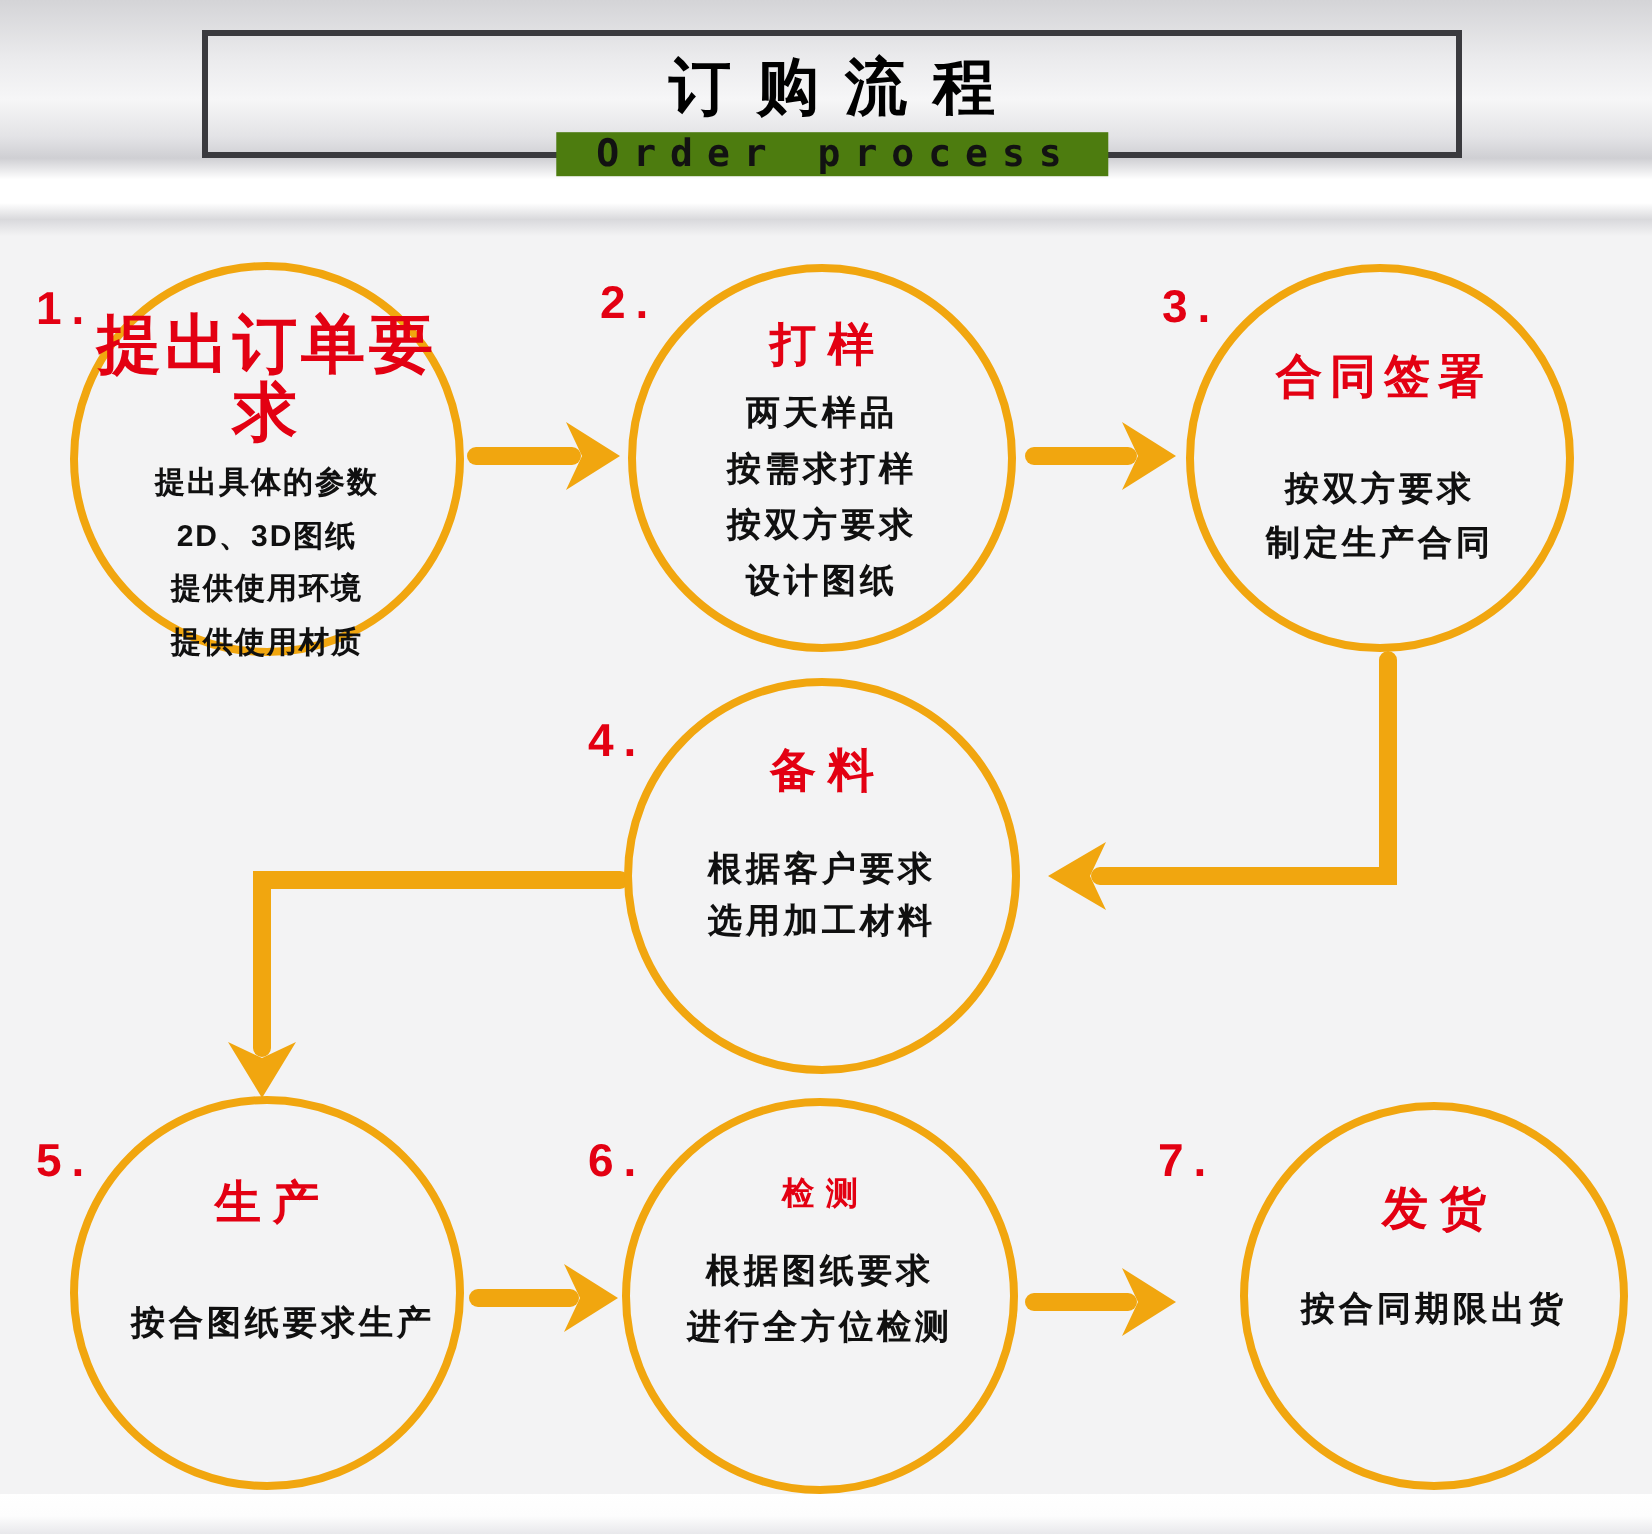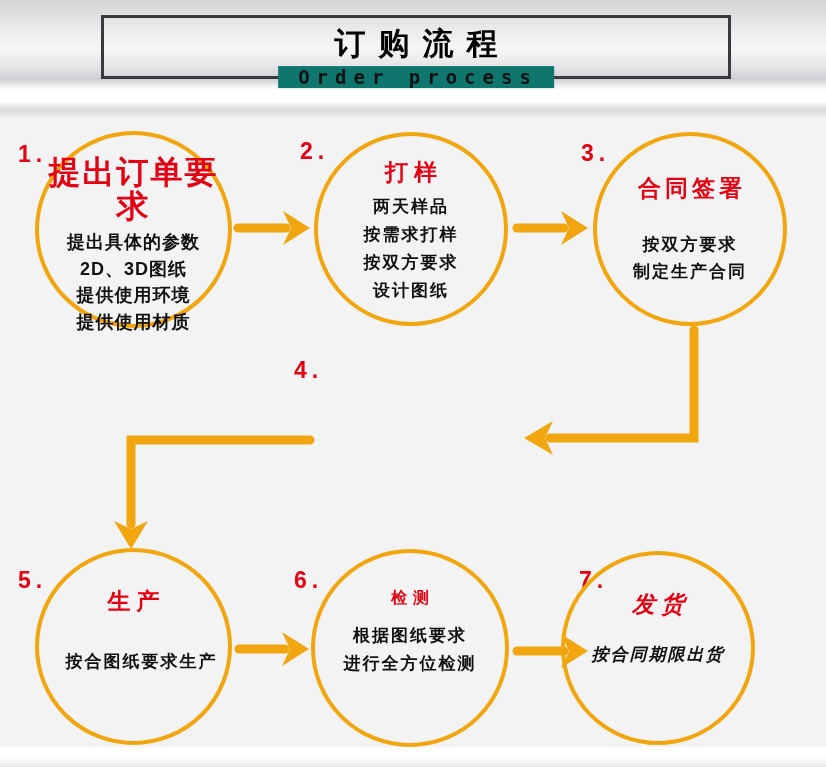--- a/index.html
+++ b/index.html
@@ -25,36 +25,36 @@
     border:3px solid #3a3a3e; box-sizing:border-box;
   }
   .title-cn {
     text-align:center; margin-top:5px;
     font-size:31px; font-weight:700; color:#000000;
     letter-spacing:13px; text-indent:13px;
     font-family:"Liberation Serif","DejaVu Serif",serif;
   }
   .title-en {
     position:absolute; left:50%; bottom:0; transform:translate(-50%,55%);
-    background:#0f766e; padding:0 16px; white-space:nowrap;
+    background:#4d7c0f; padding:0 16px; white-space:nowrap;
     font-size:19px; font-weight:700; color:#121212;
     letter-spacing:7px; text-indent:4px;
     font-family:"DejaVu Sans Mono","Liberation Mono",monospace;
   }
   
   .circle {
     position:absolute; box-sizing:border-box; border:4px solid #f1a60f;
     border-radius:50%; text-align:center; color:#101010;
   }
   .c-title { color:#e30012; font-weight:700; line-height:1.05; }
   .c-line  { font-weight:700; font-size:17px; letter-spacing:2px; color:#101010; }
 
   .s1 { left:35px;  top:131px; width:197px; height:197px; }
   .s1 .c-title { font-size:32px; margin-top:21px; margin-bottom:6px; letter-spacing:2px; }
-  .s1 .c-line  { line-height:26.5px; font-size:18px; letter-spacing:1px; }
+  .s1 .c-line  { line-height:26.5px; font-size:15px; letter-spacing:1px; }
 
   .s2 { left:314px; top:132px; width:194px; height:194px; }
   .s2 .c-title { font-size:23px; margin-top:24px; margin-bottom:9px; letter-spacing:6px; text-indent:6px; }
   .s2 .c-line  { line-height:28px; }
 
   .s3 { left:593px; top:132px; width:194px; height:194px; }
   .s3 .c-title { font-size:23px; margin-top:40px; margin-bottom:31px; letter-spacing:4px; text-indent:4px; }
   .s3 .c-line  { line-height:27px; }
 
   .s4 { left:312px; top:339px; width:198px; height:198px; }
@@ -62,21 +62,21 @@
   .s4 .c-line  { line-height:26px; }
 
   .s5 { left:35px;  top:548px; width:197px; height:197px; }
   .s5 .c-title { font-size:23px; margin-top:37px; margin-bottom:37px; letter-spacing:6px; text-indent:6px; }
   .s5 .c-line  { line-height:24px;margin-left:16px; }
 
   .s6 { left:311px; top:549px; width:198px; height:198px; }
   .s6 .c-title { font-size:16px; margin-top:37px; margin-bottom:15px; letter-spacing:6px; text-indent:6px; }
   .s6 .c-line  { line-height:28px; }
 
-  .s7 { left:561px; top:551px; width:194px; height:194px;font-style:italic; }
+  .s7 { left:620px; top:551px; width:194px; height:194px; }
   .s7 .c-title { font-size:23px; margin-top:37px; margin-bottom:27px; letter-spacing:6px; text-indent:6px; }
   .s7 .c-line  { line-height:24px; }
 
   
   .num {
     position:absolute; color:#e30012; font-weight:700;
     font-size:23px; letter-spacing:5px;
   }
   .n1 { left:18px;  top:141px; }
   .n2 { left:300px; top:138px; }
@@ -157,20 +157,25 @@
     <div class="c-line">按双方要求</div>
     <div class="c-line">设计图纸</div>
   </div>
 
   <div class="circle s3">
     <div class="c-title">合同签署</div>
     <div class="c-line">按双方要求</div>
     <div class="c-line">制定生产合同</div>
   </div>
 
+  <div class="circle s4">
+    <div class="c-title">备料</div>
+    <div class="c-line">根据客户要求</div>
+    <div class="c-line">选用加工材料</div>
+  </div>
 
   <div class="circle s5">
     <div class="c-title">生产</div>
     <div class="c-line">按合图纸要求生产</div>
   </div>
 
   <div class="circle s6">
     <div class="c-title">检测</div>
     <div class="c-line">根据图纸要求</div>
     <div class="c-line">进行全方位检测</div>

